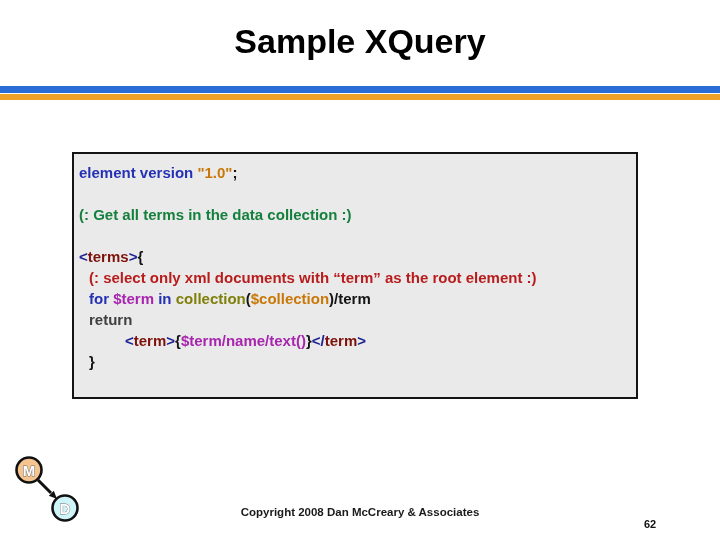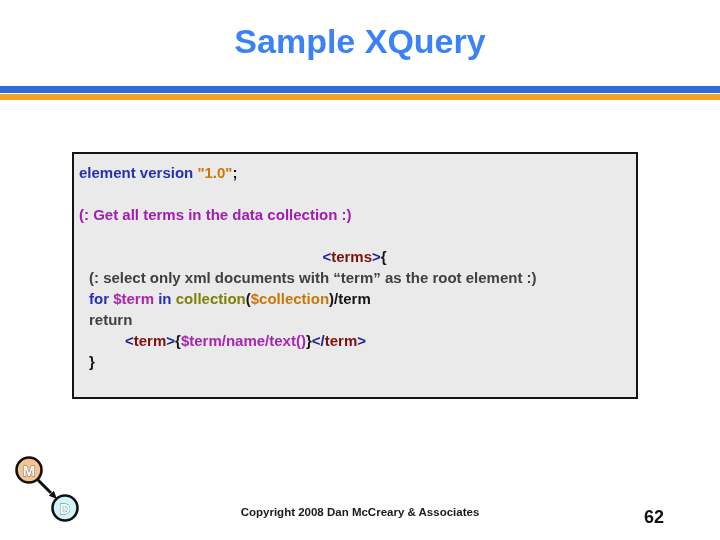--- a/index.html
+++ b/index.html
@@ -12,21 +12,21 @@
     font-family: "Liberation Sans", sans-serif;
   }
   .title {
     position: absolute;
     top: 22px;
     left: 0;
     width: 100%;
     text-align: center;
     font-size: 34px;
     font-weight: bold;
-    color: #3b82f6;
+    color: #000000;
     letter-spacing: 0px;
   }
   .rule { position: absolute; left: 0; width: 720px; }
   .rule-blue { top: 86px; height: 7px; }
   .rule-orange { top: 94px; height: 6px; }
   .code-box {
     position: absolute;
     left: 72px;
     top: 152px;
     width: 566px;
@@ -58,44 +58,44 @@
     top: 506px;
     left: 0;
     width: 100%;
     text-align: center;
     font-size: 11.5px;
     color: #1a1a1a;
     font-weight: bold;
   }
   .page-number {
     position: absolute;
-    top: 507px;
+    top: 518px;
     left: 644px;
-    font-size: 18px;
+    font-size: 11px;
     font-weight: bold;
     color: #111;
   }
 </style>
 </head>
 <body>
 
 <div class="slide">
 
   <div class="title">Sample XQuery</div>
 
   <div class="rule rule-blue" style="background: rgb(43, 108, 214);"></div>
   <div class="rule rule-orange" style="background: rgb(240, 162, 40);"></div>
 
   <div class="code-box" style="background: rgb(234, 234, 234); border-color: rgb(20, 20, 20);">
       <div class="code-line" style="padding-left: 0px;"><span style="color: rgb(37, 49, 180);">element version </span><span style="color: rgb(201, 120, 8);">"1.0"</span><span style="color: rgb(20, 20, 20);">;</span></div>
       <div class="code-line" style="padding-left: 0px;">&nbsp;</div>
-      <div class="code-line" style="padding-left: 0px;"><span style="color: #a21caf;">(: Get all terms in the data collection :)</span></div>
+      <div class="code-line" style="padding-left: 0px;"><span style="color: #15803d;">(: Get all terms in the data collection :)</span></div>
       <div class="code-line" style="padding-left: 0px;">&nbsp;</div>
-      <div class="code-line" style="padding-left: 0px; text-align: center;"><span style="color: rgb(27, 33, 147);">&lt;</span><span style="color: rgb(125, 18, 11);">terms</span><span style="color: rgb(27, 33, 147);">&gt;</span><span style="color: rgb(20, 20, 20);">{</span></div>
-      <div class="code-line" style="padding-left: 10px;"><span style="color: #404040; margin-top: 8px;">(: select only xml documents with “term” as the root element :)</span></div>
+      <div class="code-line" style="padding-left: 0px;"><span style="color: rgb(27, 33, 147);">&lt;</span><span style="color: rgb(125, 18, 11);">terms</span><span style="color: rgb(27, 33, 147);">&gt;</span><span style="color: rgb(20, 20, 20);">{</span></div>
+      <div class="code-line" style="padding-left: 10px;"><span style="color: #b91c1c; margin-top: 8px;">(: select only xml documents with “term” as the root element :)</span></div>
       <div class="code-line" style="padding-left: 10px;"><span style="color: rgb(37, 49, 180);">for </span><span style="color: rgb(168, 38, 175);">$term</span><span style="color: rgb(37, 49, 180);"> in </span><span style="color: rgb(127, 127, 10);">collection</span><span style="color: rgb(20, 20, 20);">(</span><span style="color: rgb(201, 120, 8);">$collection</span><span style="color: rgb(20, 20, 20);">)</span><span style="color: rgb(20, 20, 20);">/term</span></div>
       <div class="code-line" style="padding-left: 10px;"><span style="color: #404040;">return</span></div>
       <div class="code-line" style="padding-left: 46px;"><span style="color: rgb(27, 33, 147);">&lt;</span><span style="color: rgb(125, 18, 11);">term</span><span style="color: rgb(27, 33, 147);">&gt;</span><span style="color: rgb(20, 20, 20);">{</span><span style="color: rgb(168, 38, 175);">$term/name/text()</span><span style="color: rgb(20, 20, 20);">}</span><span style="color: rgb(27, 33, 147);">&lt;/</span><span style="color: rgb(125, 18, 11);">term</span><span style="color: rgb(27, 33, 147);">&gt;</span></div>
       <div class="code-line" style="padding-left: 10px;"><span style="color: rgb(20, 20, 20);">}</span></div>
     </div>
 
   <svg class="logo" width="84" height="84" viewBox="0 0 84 84">
     <line x1="30" y1="31" x2="43" y2="44" stroke="#111111" stroke-width="3"></line>
     <polygon points="49,50 45.8,41.8 40.8,46.7" fill="#111111"></polygon>
     <circle cx="21" cy="21" r="12.5" stroke="#111111" stroke-width="2.6" fill="#F6C48F"></circle>

